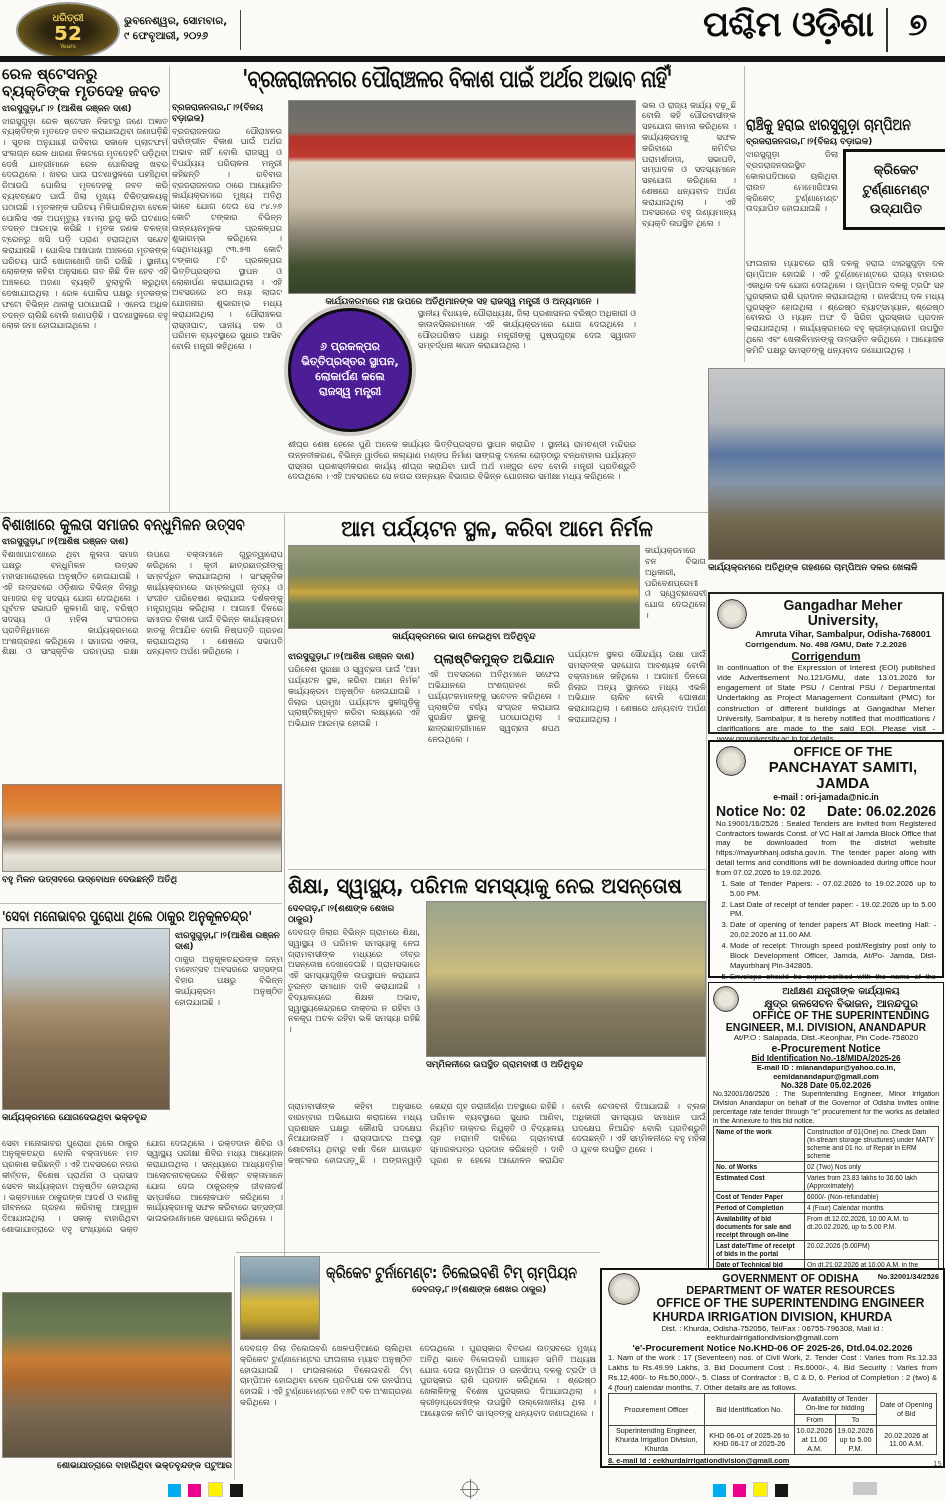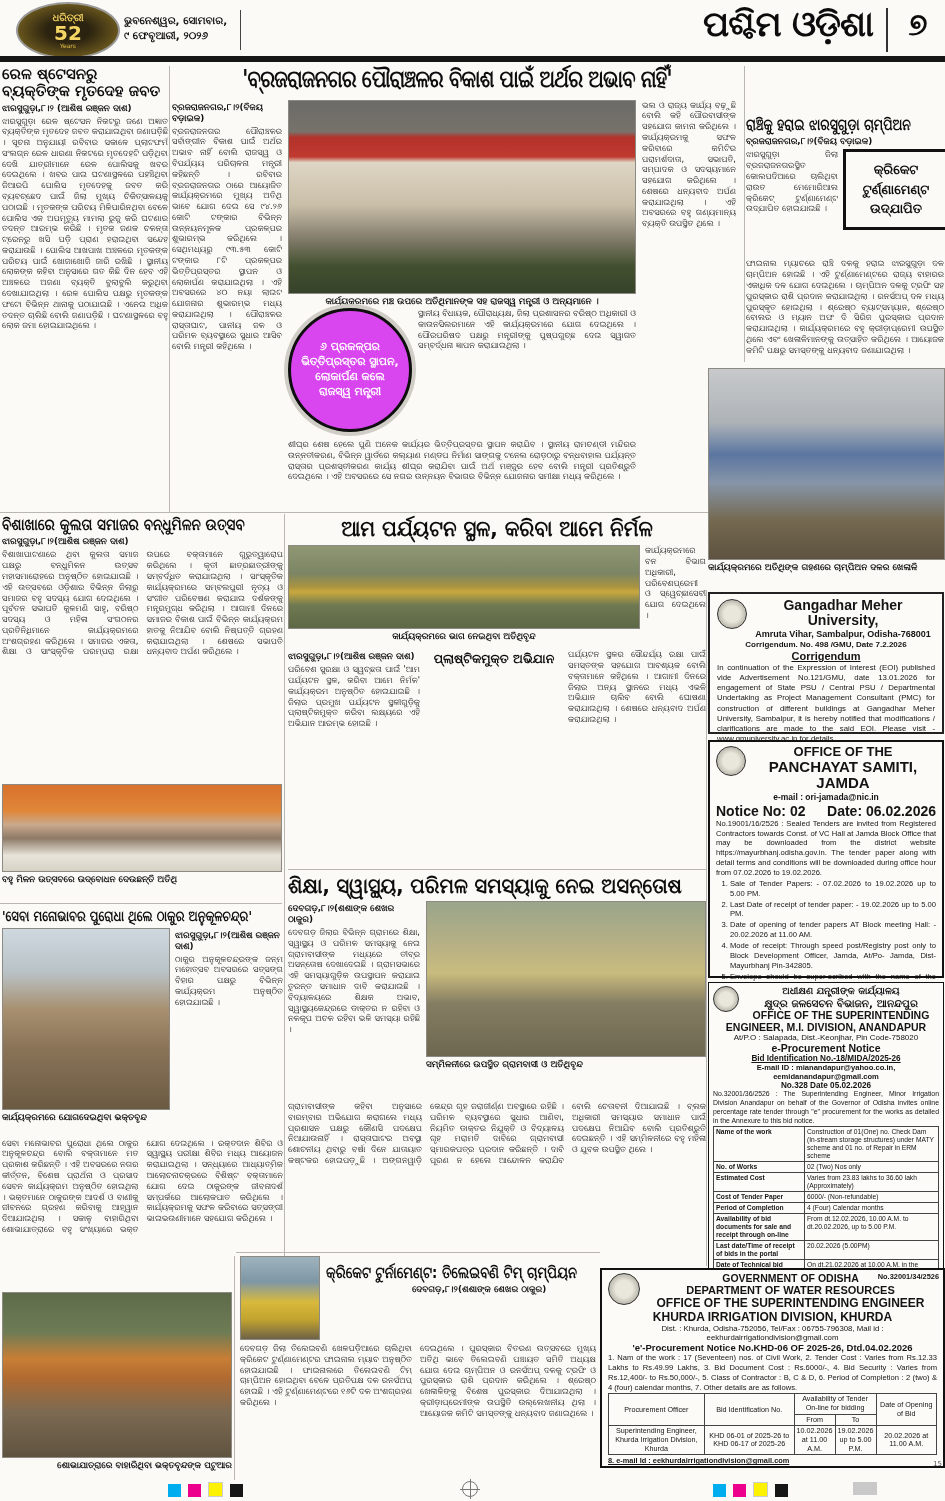--- a/index.html
+++ b/index.html
@@ -28,21 +28,21 @@
   .caption{font-size:8.8px;font-weight:bold;color:#111;line-height:1.2;}
   .photo{background-size:cover;position:relative;border:1px solid #8c8a82;box-sizing:border-box;}
   .ph-main{background:linear-gradient(180deg,#6b6b68 0%,#77726a 16%,#b3322b 19%,#c03a30 29%,#ded5c4 32%,#c9bfa9 54%,#8a8272 70%,#42502f 86%,#36422a 100%);}
   .ph-champ{background:linear-gradient(180deg,#c7c9cb 0%,#aeb3b8 28%,#5b76a0 45%,#8695a8 60%,#74684f 80%,#5d5340 100%);}
   .ph-tour{background:linear-gradient(180deg,#8f9774 0%,#7c8563 34%,#aa9440 50%,#c9a83e 56%,#6f7a52 72%,#5d6845 100%);}
   .ph-kulta{background:linear-gradient(180deg,#d8712c 0%,#e08638 30%,#caa98c 46%,#8d7a66 62%,#e8e4da 82%,#d8d2c6 100%);}
   .ph-health{background:linear-gradient(180deg,#9aa58b 0%,#b9b184 30%,#c9bc7e 46%,#857d62 66%,#6d6750 100%);}
   .ph-thakur{background:linear-gradient(180deg,#cfd8de 0%,#b9c2c6 24%,#a78f6f 45%,#8a7458 66%,#6b5a43 100%);}
   .ph-proc{background:linear-gradient(180deg,#5d6b4a 0%,#6e7c55 24%,#c87e35 40%,#b06a30 52%,#7d6a52 72%,#5f5340 100%);}
   .ph-crk2{background:linear-gradient(180deg,#9fb3bd 0%,#7e97a6 30%,#d8b93c 55%,#c2a42f 76%,#6e6246 100%);}
-  .pullcircle{width:124px;height:124px;border-radius:50%;background:#d946ef;color:#fff;display:flex;align-items:center;justify-content:center;
+  .pullcircle{width:124px;height:124px;border-radius:50%;background:#4c1d95;color:#fff;display:flex;align-items:center;justify-content:center;
               text-align:center;font-size:11px;font-weight:bold;line-height:1.35;padding:10px;box-sizing:border-box;
               border:3px solid #0e0e0e;box-shadow:0 0 0 4px #cfcdc6;flex:0 0 auto;}
   .champbox{border:3px solid #111;padding:8px 4px;text-align:center;font-size:13px;font-weight:800;line-height:1.5;color:#0d0d0d;}
   .subhead{font-size:12.5px;font-weight:800;text-align:center;color:#0d0d0d;margin:2px 0;}
   
   .notice{font-family:"Liberation Sans",sans-serif;color:#141414;box-sizing:border-box;background:#fcfbf8;}
   .notice .ctr{text-align:center;}
   .nlogo{width:28px;height:28px;border-radius:50%;border:1.5px solid #333;float:left;margin:1px 4px 2px 0;
          background:radial-gradient(circle,#e9e6dc 40%,#8f8d82 100%);}
   .n-title-lg{font-size:14px;font-weight:800;line-height:1.1;}
@@ -154,20 +154,21 @@
       </div>
       <div class="bodytxt" style="flex:1;height:100px;">କାର୍ଯ୍ୟକ୍ରମରେ ବନ ବିଭାଗ ଅଧିକାରୀ, ପରିବେଶପ୍ରେମୀ ଓ ସ୍ୱେଚ୍ଛାସେବୀ ଯୋଗ ଦେଇଥିଲେ ।</div>
     </div>
     <div style="display:flex;gap:8px;margin-top:4px;">
       <div style="width:132px;flex:0 0 auto;">
         <div class="byline">ଝାରସୁଗୁଡ଼ା,୮।୨(ଆଶିଷ ରଞ୍ଜନ ଦାଶ)</div>
         <div class="bodytxt" style="height:160px;">ପରିବେଶ ସୁରକ୍ଷା ଓ ସ୍ୱଚ୍ଛତା ପାଇଁ 'ଆମ ପର୍ଯ୍ୟଟନ ସ୍ଥଳ, କରିବା ଆମେ ନିର୍ମଳ' କାର୍ଯ୍ୟକ୍ରମ ଅନୁଷ୍ଠିତ ହୋଇଯାଇଛି । ଜିଲାର ପ୍ରମୁଖ ପର୍ଯ୍ୟଟନ ସ୍ଥଳୀଗୁଡ଼ିକୁ ପ୍ଲାଷ୍ଟିକମୁକ୍ତ କରିବା ଲକ୍ଷ୍ୟରେ ଏହି ଅଭିଯାନ ଆରମ୍ଭ ହୋଇଛି ।</div>
       </div>
       <div style="width:132px;flex:0 0 auto;">
         <div class="subhead">ପ୍ଲାଷ୍ଟିକମୁକ୍ତ ଅଭିଯାନ</div>
+        <div class="bodytxt" style="height:158px;">ଏହି ଅବସରରେ ଅତିଥିମାନେ ସଫେଇ ଅଭିଯାନରେ ଅଂଶଗ୍ରହଣ କରି ପର୍ଯ୍ୟଟକମାନଙ୍କୁ ସଚେତନ କରିଥିଲେ । ପ୍ଲାଷ୍ଟିକ ବର୍ଜ୍ୟ ସଂଗ୍ରହ କରାଯାଇ ସୁରକ୍ଷିତ ସ୍ଥାନକୁ ପଠାଯାଇଥିଲା । ଛାତ୍ରଛାତ୍ରୀମାନେ ସ୍ୱଚ୍ଛତା ଶପଥ ନେଇଥିଲେ ।</div>
       </div>
       <div class="bodytxt" style="flex:1;height:176px;">ପର୍ଯ୍ୟଟନ ସ୍ଥଳର ସୌନ୍ଦର୍ଯ୍ୟ ରକ୍ଷା ପାଇଁ ସମସ୍ତଙ୍କ ସହଯୋଗ ଆବଶ୍ୟକ ବୋଲି ବକ୍ତାମାନେ କହିଥିଲେ । ଆଗାମୀ ଦିନରେ ଜିଲାର ଅନ୍ୟ ସ୍ଥାନରେ ମଧ୍ୟ ଏଭଳି ଅଭିଯାନ ଚାଲିବ ବୋଲି ଘୋଷଣା କରାଯାଇଥିଲା । ଶେଷରେ ଧନ୍ୟବାଦ ଅର୍ପଣ କରାଯାଇଥିଲା ।</div>
     </div>
   </div>
 
   <div class="abs" style="left:288px;top:874px;width:418px;height:376px;">
     <div class="headline nowrap" style="font-size:21px;transform:scaleX(.92);transform-origin:left;">ଶିକ୍ଷା, ସ୍ୱାସ୍ଥ୍ୟ, ପରିମଳ ସମସ୍ୟାକୁ ନେଇ ଅସନ୍ତୋଷ</div>
     <div style="display:flex;gap:6px;margin-top:3px;">
       <div style="width:132px;flex:0 0 auto;">
         <div class="byline">ଦେବଗଡ଼,୮।୨(ଶଶାଙ୍କ ଶେଖର ଠାକୁର)</div>

